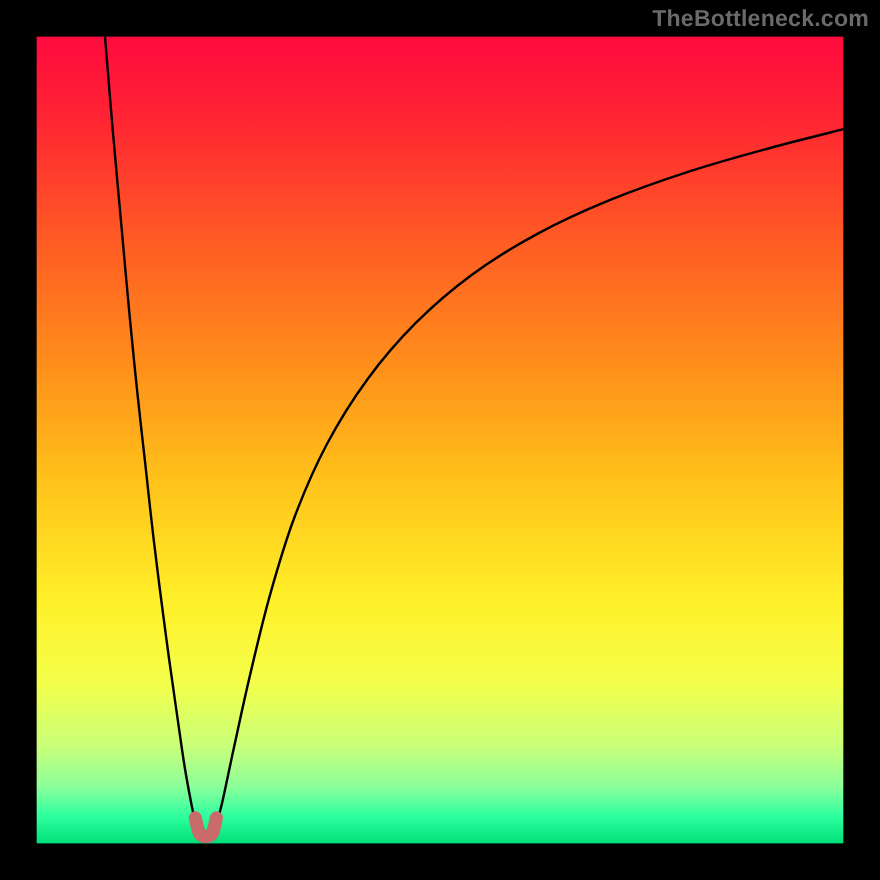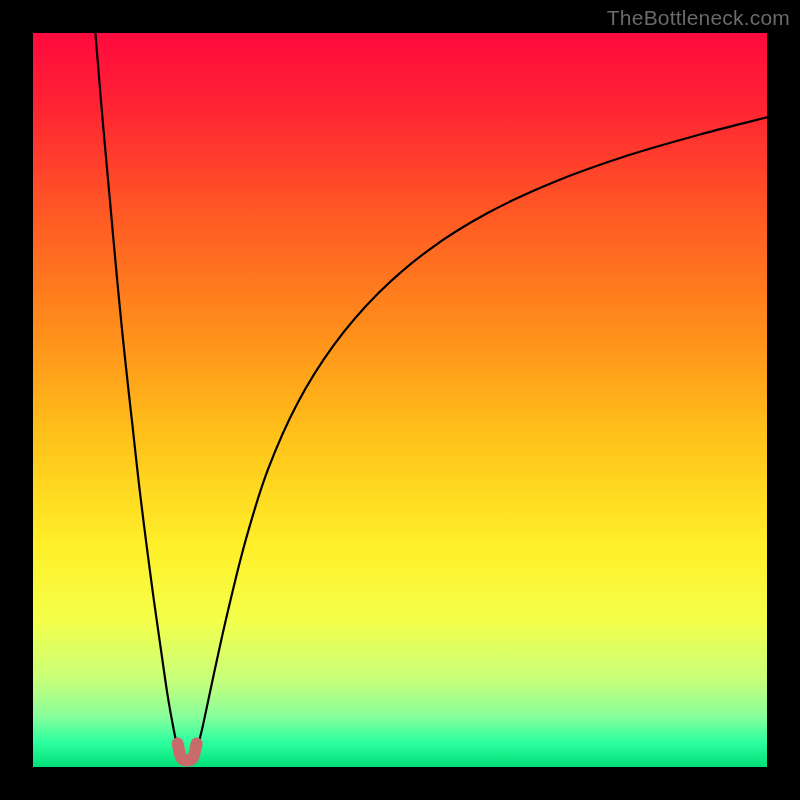--- a/index.html
+++ b/index.html
@@ -24,21 +24,21 @@
     width: 734px;
     height: 734px;
     overflow: hidden;
   }
   .watermark {
     position: absolute;
     top: 6px;
     right: 10px;
     color: #6a6a6a;
     font-size: 21px;
-    font-weight: 400;
+    font-weight: 700;
     letter-spacing: 0.2px;
   }
   svg { display: block; }
 </style>
 </head>
 <body>
 
 <div class="frame">
 
   <div class="watermark">TheBottleneck.com</div>

